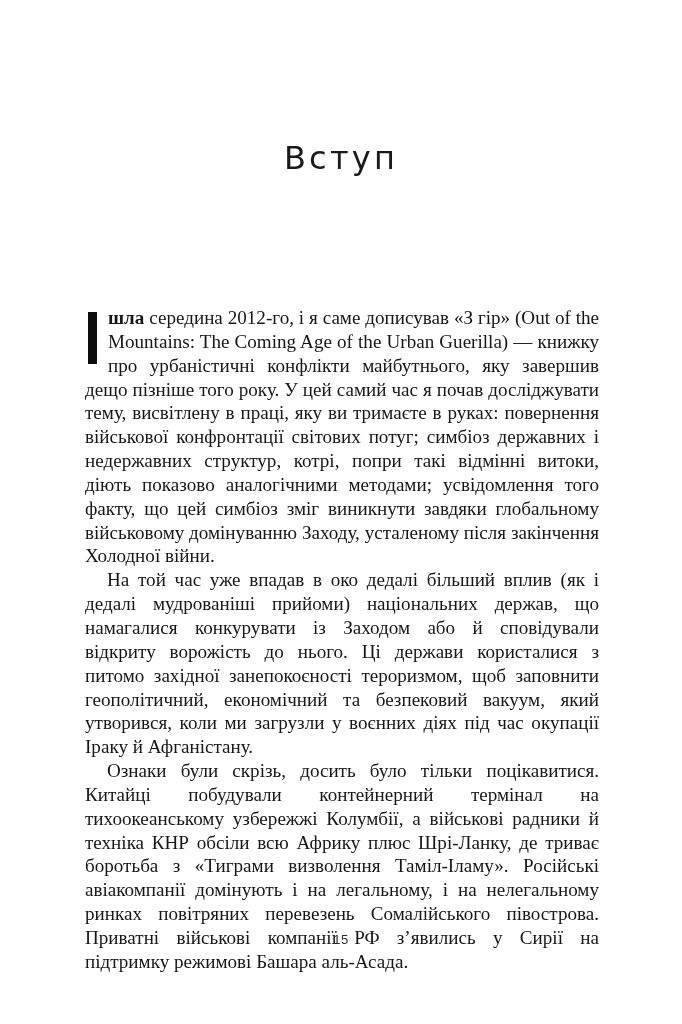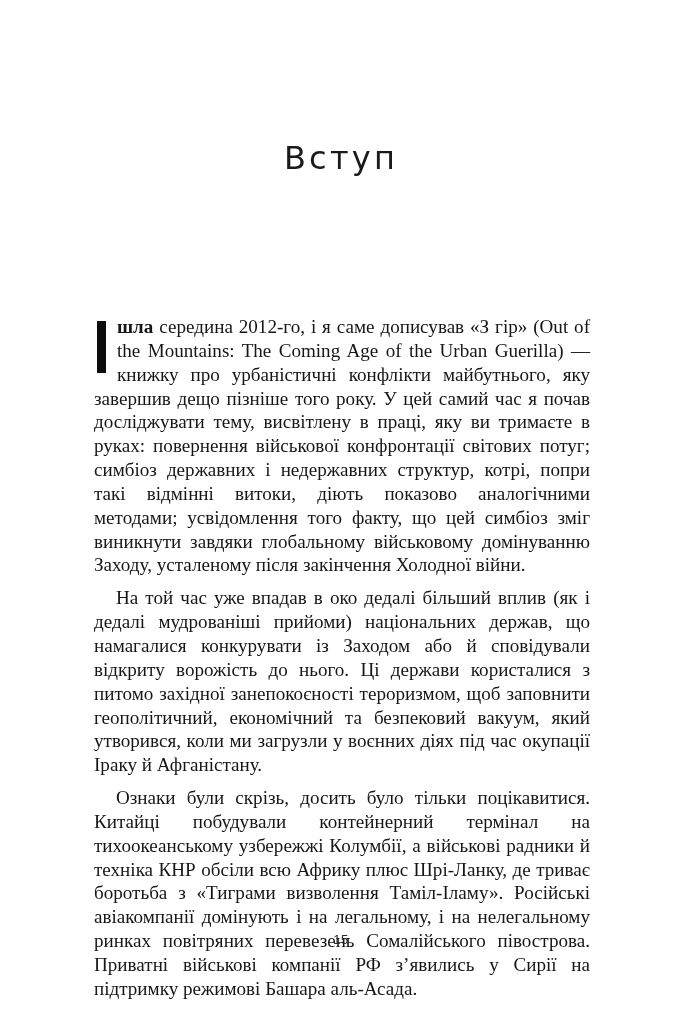--- a/index.html
+++ b/index.html
@@ -42,21 +42,21 @@
 
   
   .text-column {
     position: absolute;
     left: 85px;
     top: 306px;
     width: 514px;
   }
 
   p.body-par {
-    margin: 9px;
+    margin: 0;
     font-size: 19.1px;
     line-height: 23.85px;
     text-align: justify;
     text-justify: inter-word;
     hyphens: manual;
     text-indent: 22px;
     color: #161616;
     font-family: "Liberation Serif", "DejaVu Serif", serif;
   }
 

